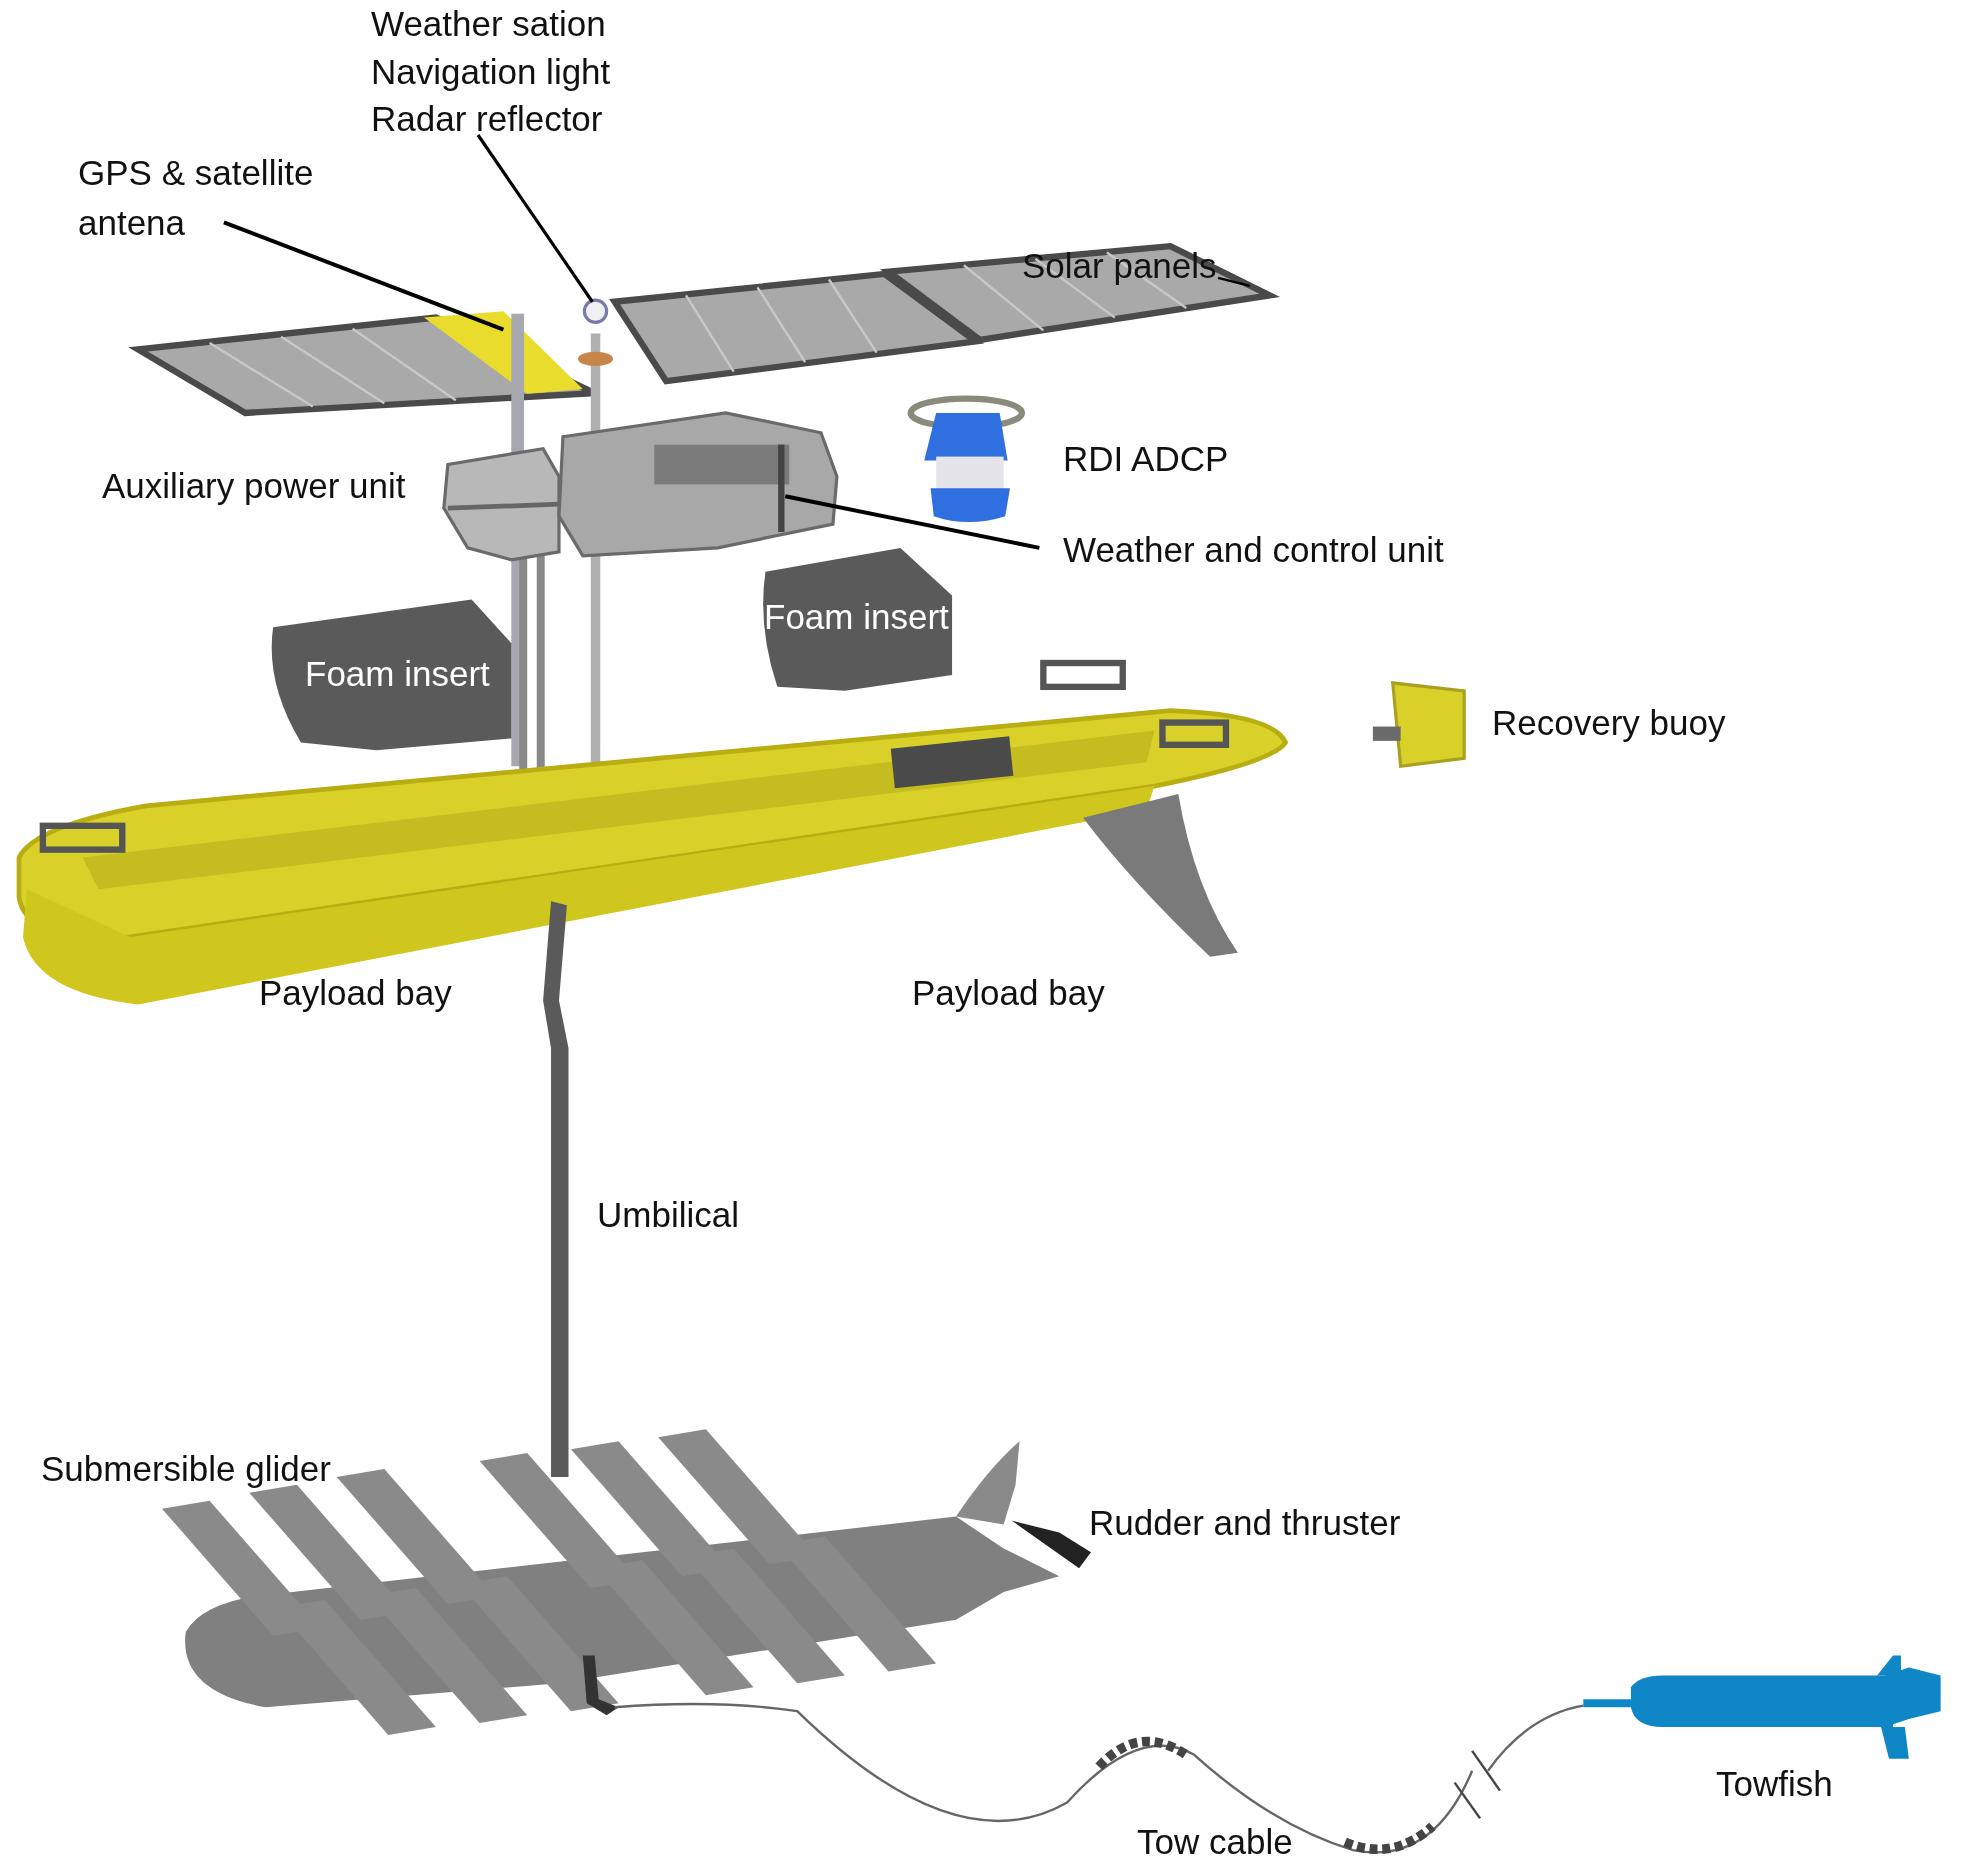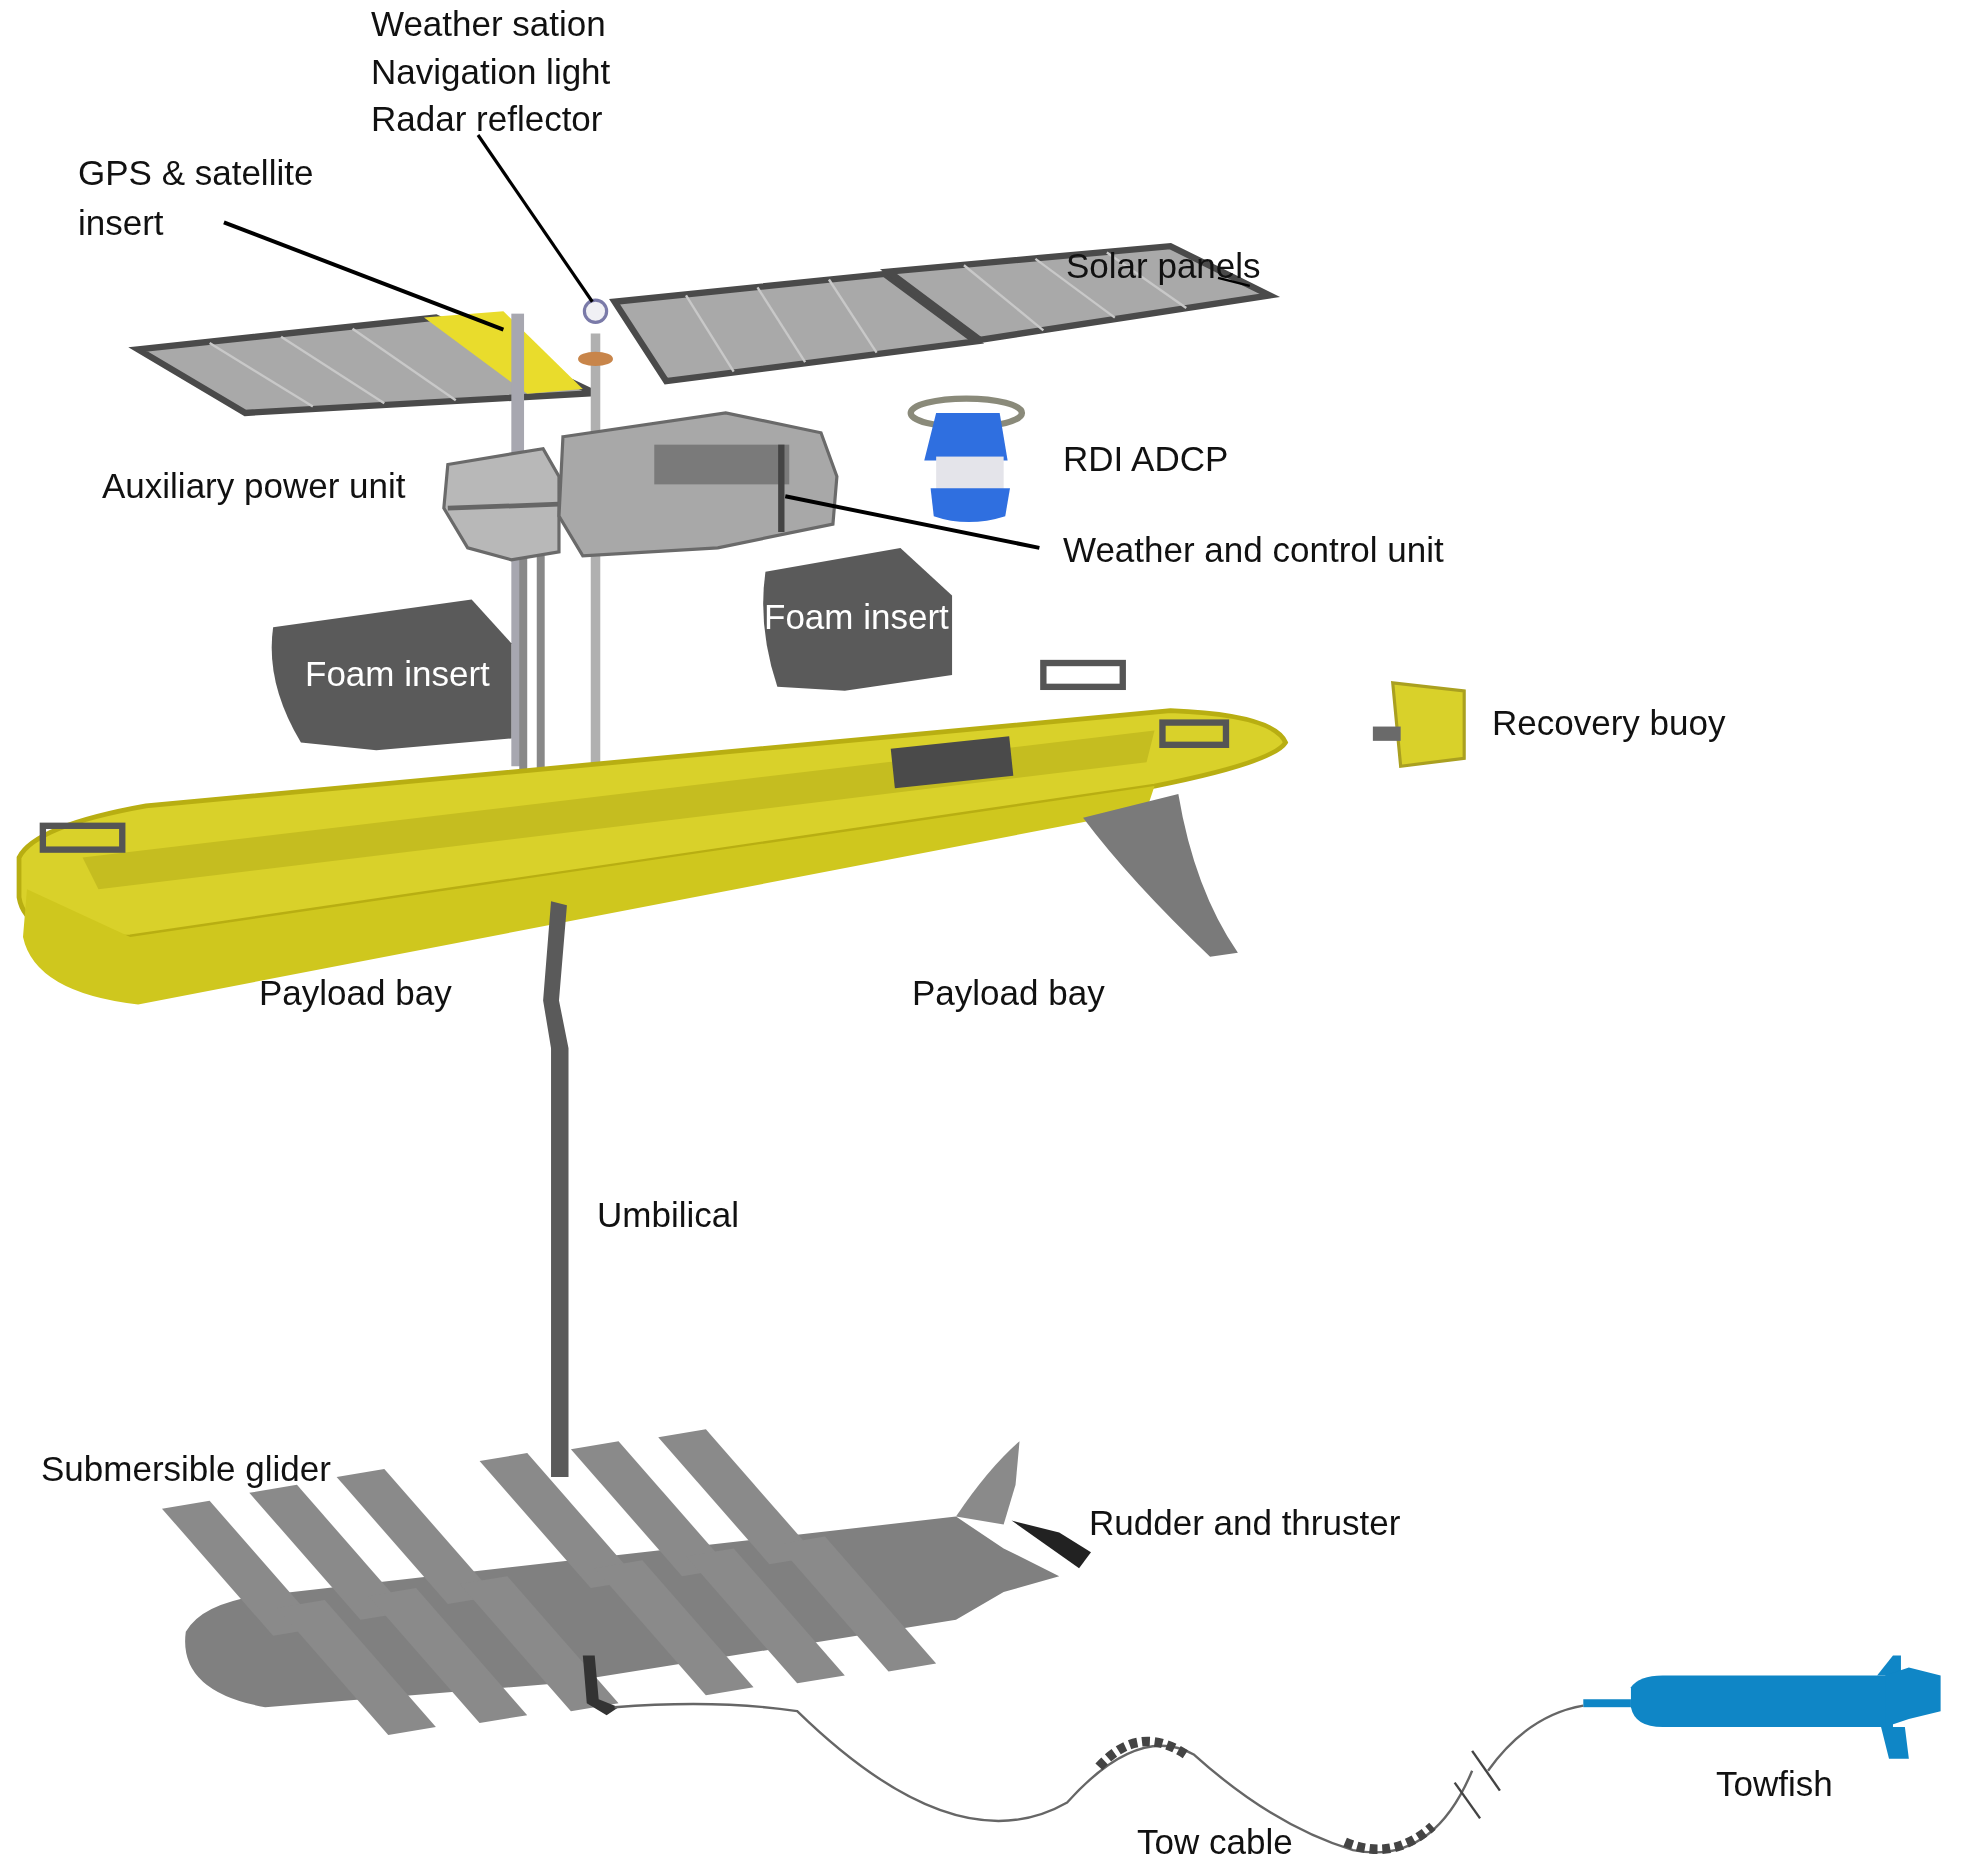--- a/index.html
+++ b/index.html
@@ -130,22 +130,22 @@
       <line x1="1530" y1="350" x2="1570" y2="360" stroke-width="3"></line>
       <line x1="985" y1="625" x2="1305" y2="690" stroke-width="5"></line>
     </g>
   </svg>
 
   
   <div class="lbl" style="left:368px;top:0px;">Weather sation</div>
   <div class="lbl" style="left:368px;top:48px;">Navigation light</div>
   <div class="lbl" style="left:368px;top:95px;">Radar reflector</div>
   <div class="lbl" style="left:75px;top:149px;">GPS &amp; satellite</div>
-  <div class="lbl" style="left:75px;top:199px;">insert</div>
-  <div class="lbl" style="left:1019px;top:242px;margin-left:44px;">Solar panels</div>
+  <div class="lbl" style="left:75px;top:199px;">antena</div>
+  <div class="lbl" style="left:1019px;top:242px;">Solar panels</div>
   <div class="lbl" style="left:1060px;top:435px;">RDI ADCP</div>
   <div class="lbl" style="left:99px;top:462px;">Auxiliary power unit</div>
   <div class="lbl" style="left:1060px;top:526px;">Weather and control unit</div>
   <div class="lbl white" style="left:302px;top:650px;">Foam insert</div>
   <div class="lbl white" style="left:761px;top:593px;">Foam insert</div>
   <div class="lbl" style="left:1489px;top:699px;">Recovery buoy</div>
   <div class="lbl" style="left:256px;top:969px;">Payload bay</div>
   <div class="lbl" style="left:909px;top:969px;">Payload bay</div>
   <div class="lbl" style="left:594px;top:1191px;">Umbilical</div>
   <div class="lbl" style="left:38px;top:1445px;">Submersible glider</div>

